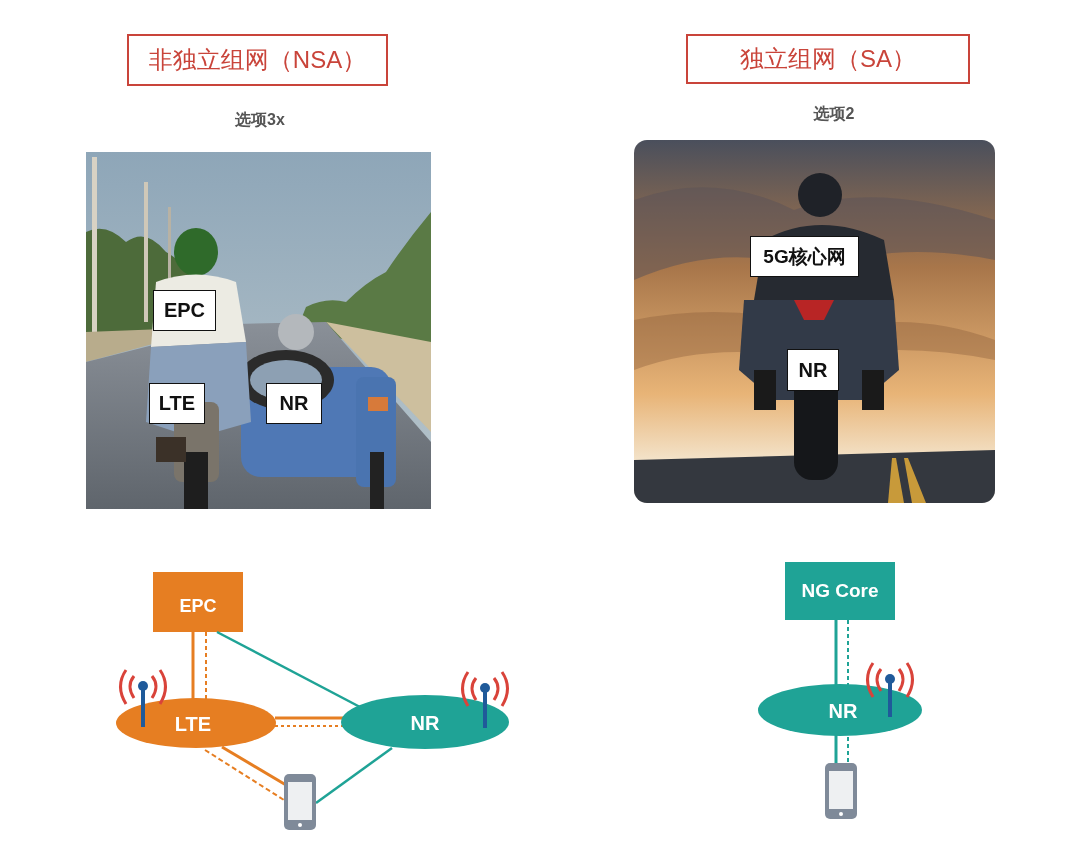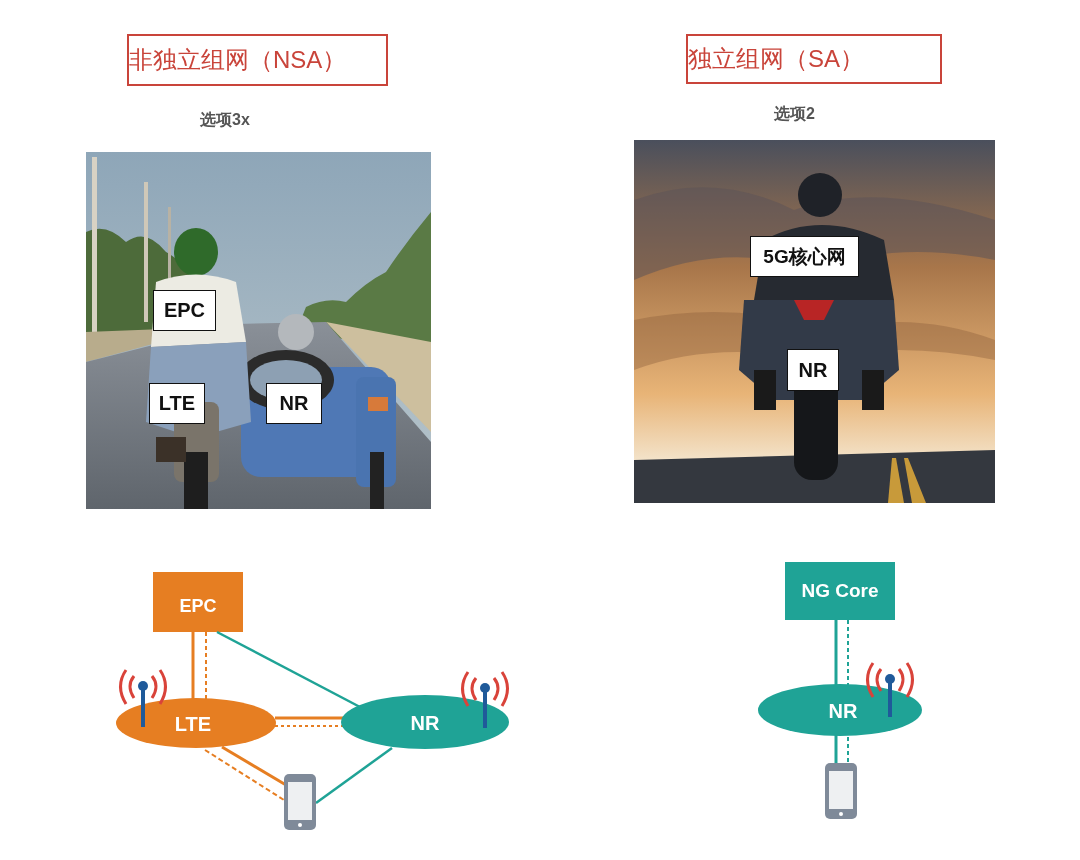--- a/index.html
+++ b/index.html
@@ -1,34 +1,34 @@
 <!DOCTYPE html>
 <html><head>
 <meta charset="utf-8">
 <style>
   html, body { margin:0; padding:0; }
   body { width:1080px; height:860px; background:#ffffff; position:relative; overflow:hidden;
          font-family:"Liberation Sans","DejaVu Sans",sans-serif; }
   .title-box { position:absolute; border:2px solid #c9443a; color:#c9443a; font-size:24px;
-               display:flex; align-items:center; justify-content:flex-start; box-sizing:border-box; background:#fff; }
-  .subtitle { position:absolute; color:#555; font-weight:bold; font-size:16px; }
+               display:flex; align-items:center; justify-content:center; box-sizing:border-box; background:#fff; }
+  .subtitle { position:absolute; color:#555; font-weight:bold; font-size:16px; text-align:center; }
   .photo { position:absolute; overflow:hidden; }
   .label { position:absolute; background:#fff; border:1.5px solid #111; color:#111; font-weight:bold;
            font-size:20px; display:flex; align-items:center; justify-content:center; box-sizing:border-box; }
   svg text { font-family:"Liberation Sans","DejaVu Sans",sans-serif; font-weight:bold; }
 </style>
 </head>
 <body>
 
 <div class="title-box" style="left:127px;top:34px;width:261px;height:52px;">
   <span>非独立组网（NSA）</span>
 </div>
 <div class="subtitle" style="left:200px;top:110px;width:120px;">选项3x</div>
 
-<div class="title-box" style="left:686px;top:34px;width:256px;height:50px;">
+<div class="title-box" style="left:686px;top:34px;width:284px;height:50px;">
   <span>独立组网（SA）</span>
 </div>
 <div class="subtitle" style="left:774px;top:104px;width:120px;">选项2</div>
 
 <div class="photo" style="left:86px;top:152px;width:345px;height:357px;">
   <svg width="345" height="357" viewBox="0 0 345 357">
     <defs>
       <linearGradient id="sky1" x1="0" y1="0" x2="0" y2="1">
         <stop offset="0" stop-color="#8ea6b8"></stop>
           <stop offset="1" stop-color="#b9c6cc"></stop>
@@ -67,21 +67,21 @@
 
     <rect x="88" y="250" width="45" height="80" rx="8" fill="#7a746a"></rect>
     <rect x="98" y="300" width="24" height="57" fill="#1e1e1e"></rect>
     <rect x="70" y="285" width="30" height="25" fill="#3b3128"></rect>
   </svg>
   <div class="label" style="left:67px;top:138px;width:63px;height:41px;">EPC</div>
   <div class="label" style="left:63px;top:231px;width:56px;height:41px;">LTE</div>
   <div class="label" style="left:180px;top:231px;width:56px;height:41px;">NR</div>
 </div>
 
-<div class="photo" style="left:634px;top:140px;width:361px;height:363px;">
+<div class="photo" style="left:634px;top:140px;width:361px;height:363px;border-radius:13px;">
   <svg width="361" height="363" viewBox="0 0 361 363">
     <defs>
       <linearGradient id="sky2" x1="0" y1="0" x2="0" y2="1">
         <stop offset="0" stop-color="#4a4f5c"></stop>
         <stop offset="0.35" stop-color="#a8764a"></stop>
         <stop offset="0.7" stop-color="#e8b477"></stop>
         <stop offset="0.88" stop-color="#f3e2c8"></stop>
         <stop offset="1" stop-color="#e9e6df"></stop>
       </linearGradient>
     </defs>

